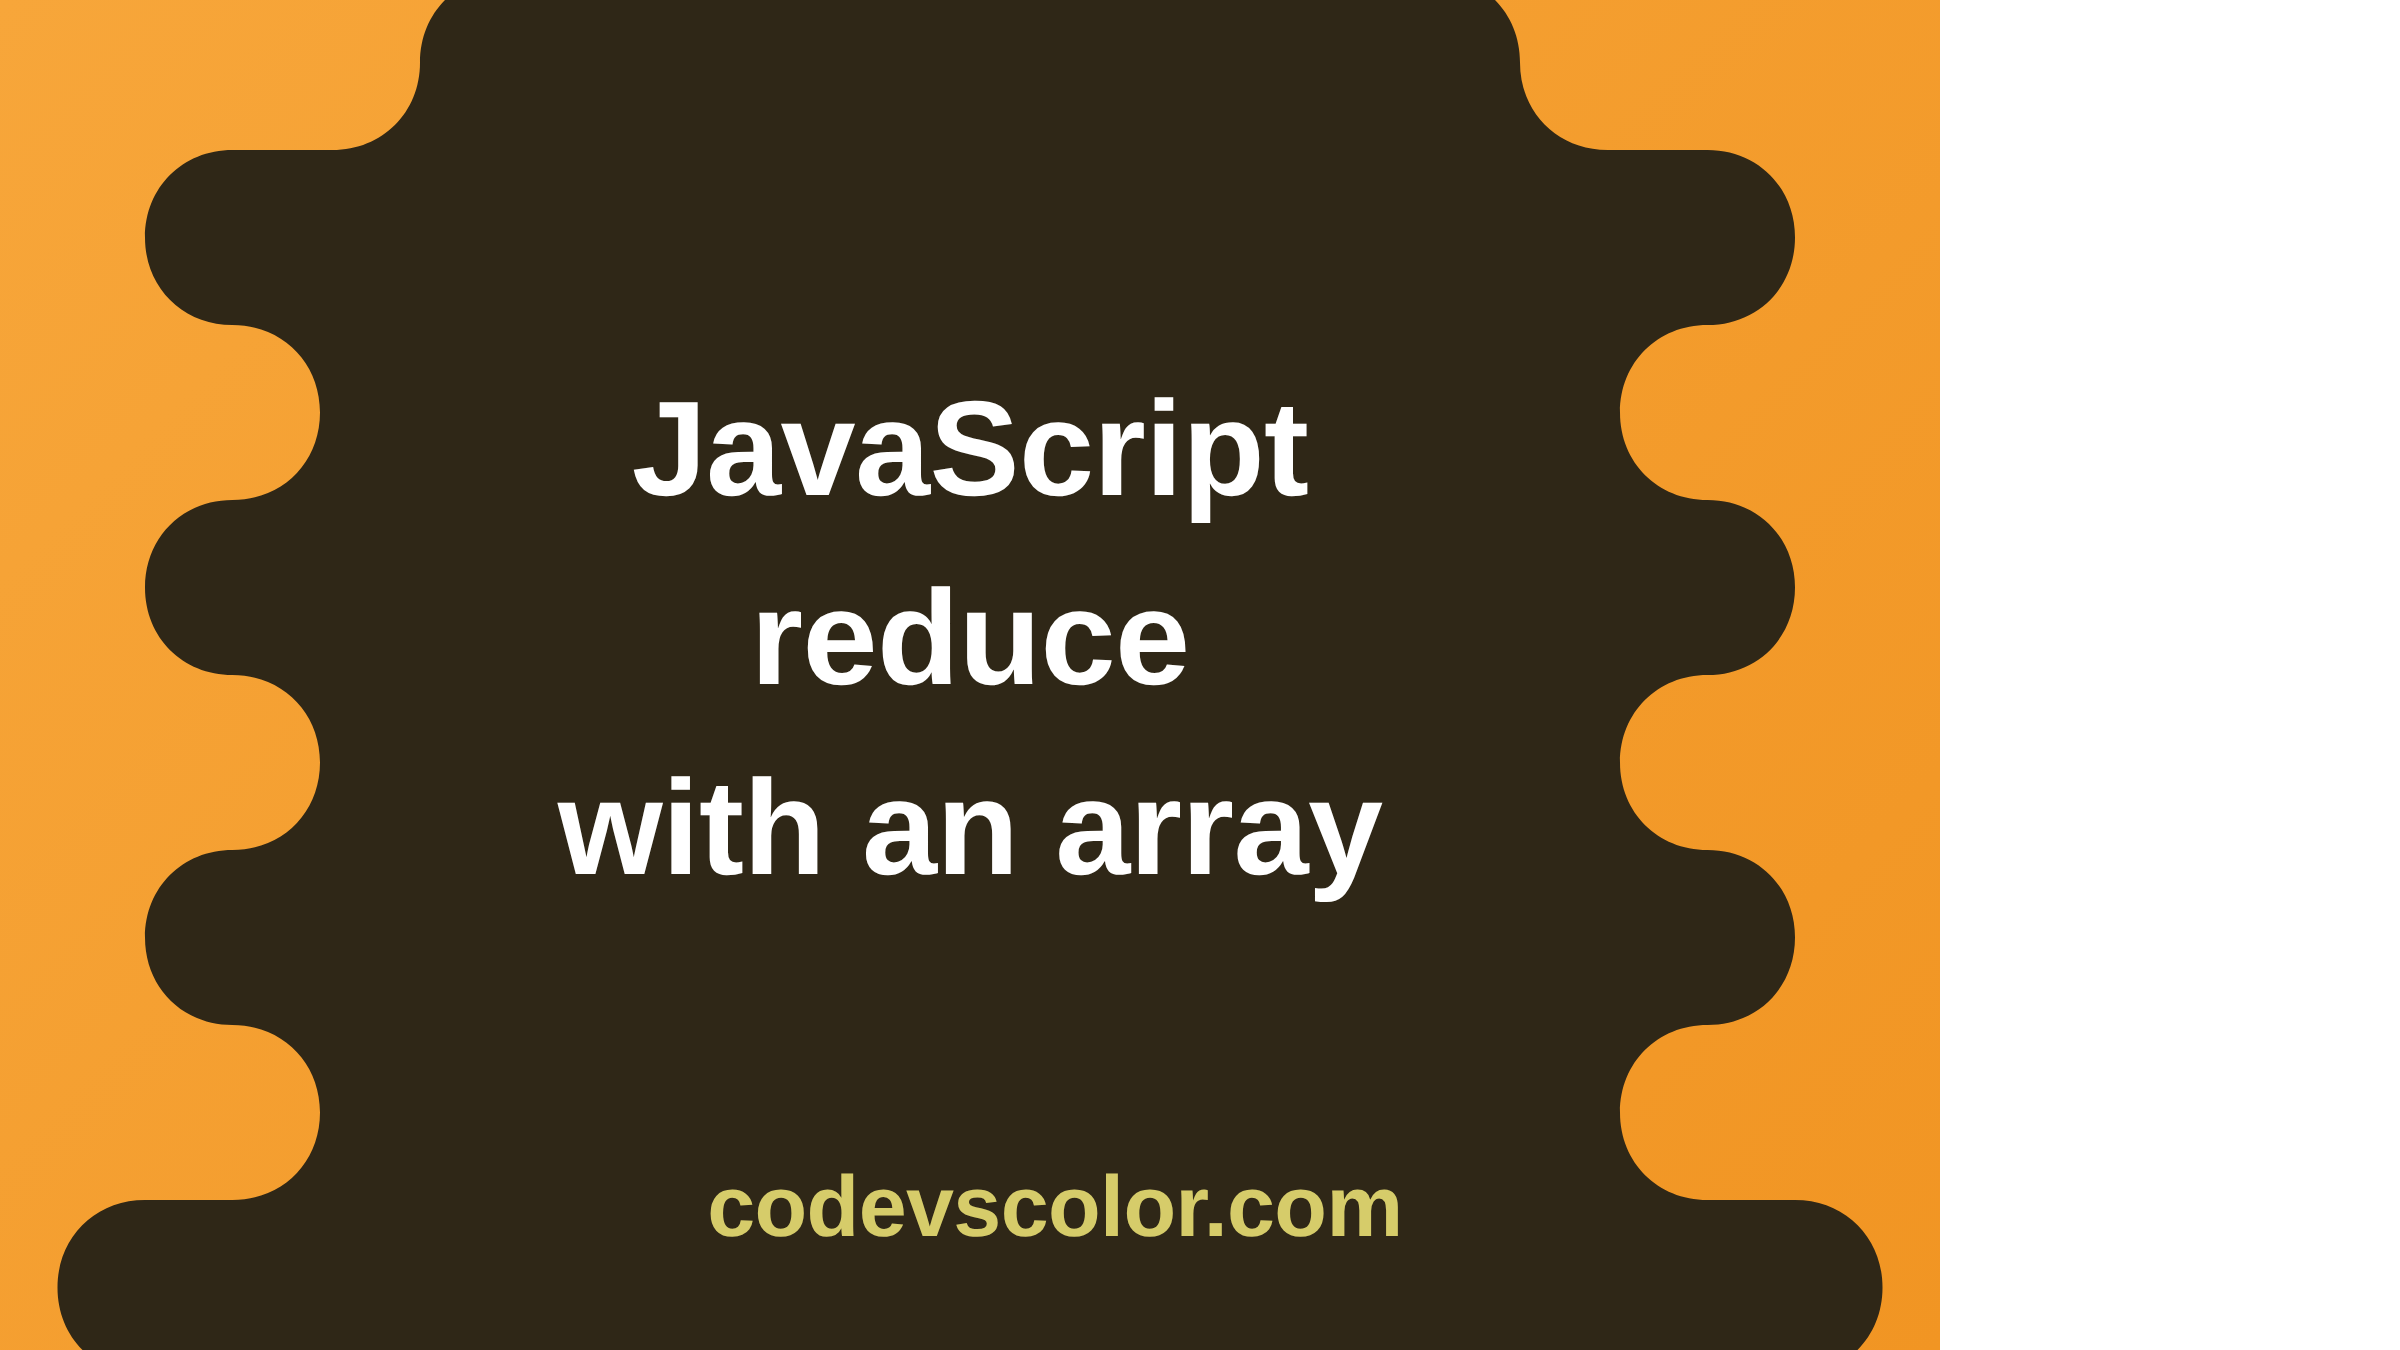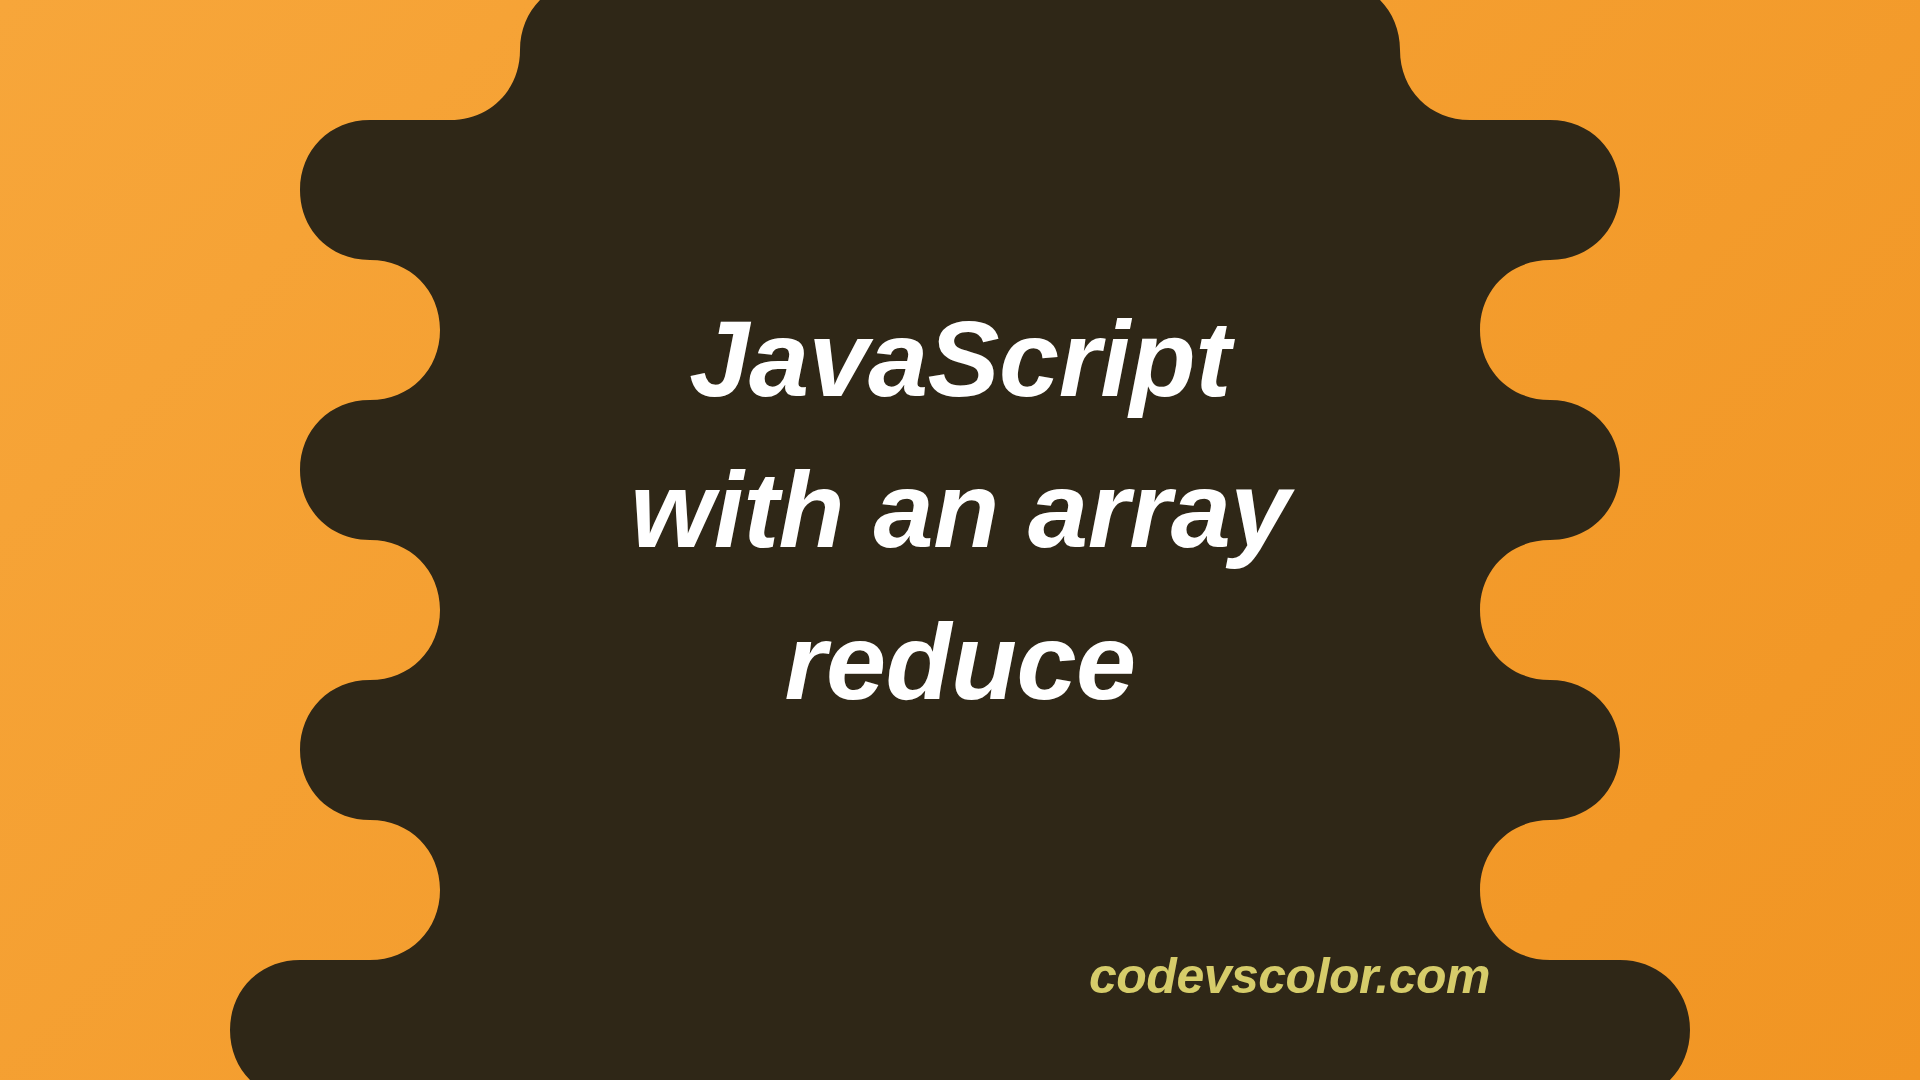--- a/index.html
+++ b/index.html
@@ -7,28 +7,27 @@
       padding: 0;
       box-sizing: border-box;
     }
     body {
       width: 1920px;
       height: 1080px;
       overflow: hidden;
       font-family: Arial, Helvetica, sans-serif;
     }
     .canvas {
-      width: 1920px;
+      width: 1552px;
       height: 1080px;
       position: relative;
       background: #f39c2e;
       display: flex;
       align-items: center;
       justify-content: center;
-      font-style: italic;
     }
     .background-gradient {
       position: absolute;
       inset: 0;
       background: linear-gradient(135deg, #f7a63a 0%, #f19523 100%);
     }
     .blob {
       position: absolute;
       top: 50%;
       left: 50%;
@@ -51,21 +50,21 @@
       margin-top: -60px;
     }
     .footer {
       position: absolute;
       bottom: 75px;
       right: 430px;
       z-index: 3;
     }
     .footer-text {
       color: #d6cc6a;
-      font-size: 50px;
+      font-size: 69px;
       font-weight: 700;
       letter-spacing: -0.5px;
     }
   </style>
 </head>
 <body>
 
 <div class="canvas">
   <div class="background-gradient"></div>
 
@@ -110,21 +109,21 @@
       L 290 120
       C 330 120 360 90 360 50
       C 360 10 390 -20 430 -20
       Z
     "></path>
   </svg>
 
   <div class="content">
     <div class="title">
       <div>JavaScript</div>
+      <div>reduce</div>
       <div>with an array</div>
-      <div>reduce</div>
     </div>
   </div>
 
   <div class="footer">
     <div class="footer-text">codevscolor.com</div>
   </div>
 </div>
 
 </body></html>

